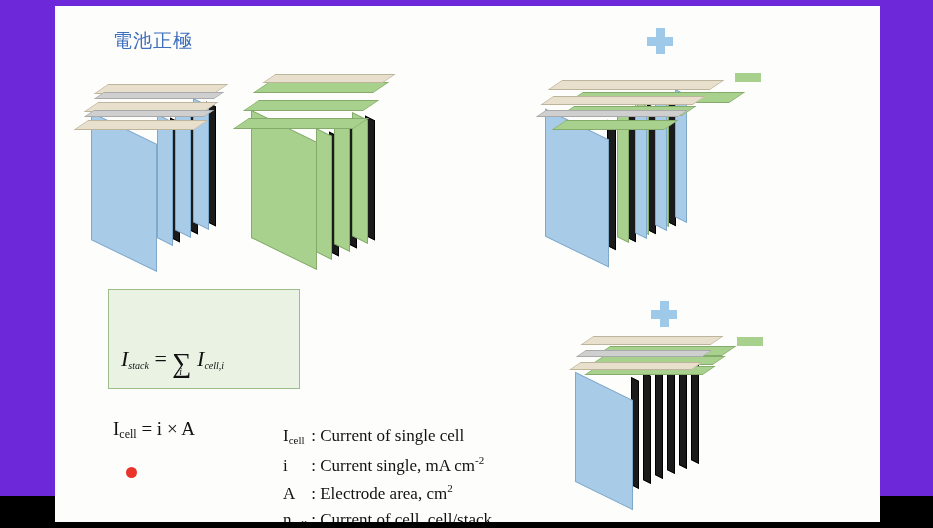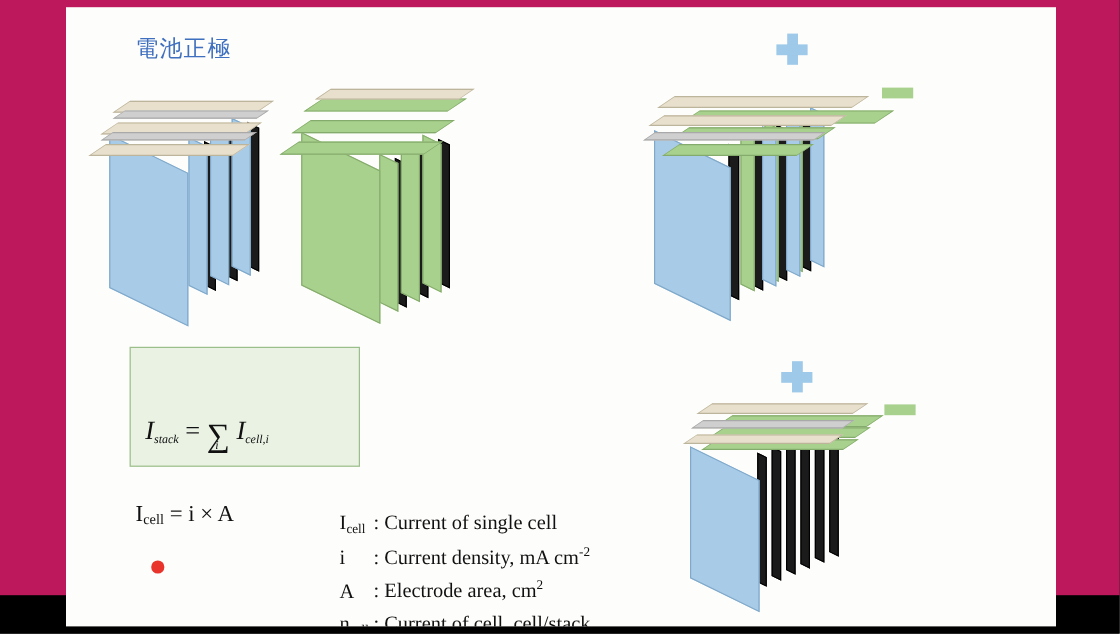--- a/index.html
+++ b/index.html
@@ -1,17 +1,17 @@
 <!DOCTYPE html>
 <html><head>
 <meta charset="utf-8">
 <style>
   html,body{margin:0;padding:0;background:#000;}
   body{width:933px;height:528px;overflow:hidden;font-family:"Liberation Serif",serif;}
-  #stage{position:relative;width:933px;height:496px;background:#be185d;}
+  #stage{position:relative;width:933px;height:496px;background:#6d28d9;}
   #slide{position:absolute;left:55px;top:6px;width:825px;height:516px;background:#fdfdfb;overflow:hidden;}
   .lbl{position:absolute;font-family:"DejaVu Sans",sans-serif;font-size:19px;letter-spacing:1px;white-space:nowrap;}
   .lbl.pos{color:#3f6fbf;}
   .lbl.neg{color:#4d9b4d;}
 
   
   .stack{position:absolute;}
   
   .face{position:absolute;transform:skewY(26deg);}
   .topbar{position:absolute;transform:skewX(-56deg);}
@@ -147,21 +147,21 @@
       <span>I</span><span class="sb">cell</span><span> = i × A</span>
     </div>
     <div class="reddot" style="left:71px;top:461px;"></div>
 
     <div class="legend-row" style="left:228px;top:420px;">
       <span class="sym"><span>I</span><span class="sb">cell</span></span>
       <span>: Current of single cell</span>
     </div>
     <div class="legend-row" style="left:228px;top:448px;">
       <span class="sym"><span>i</span></span>
-      <span>: Current density, mA cm</span><sup style="font-size:11px;">-2</sup>
+      <span>: Current single, mA cm</span><sup style="font-size:11px;">-2</sup>
     </div>
     <div class="legend-row" style="left:228px;top:476px;">
       <span class="sym"><span>A</span></span>
       <span>: Electrode area, cm</span><sup style="font-size:11px;">2</sup>
     </div>
     <div class="legend-row" style="left:228px;top:504px;">
       <span class="sym"><span>n</span><span class="sb">cell</span></span>
       <span>: Current of cell, cell/stack</span>
     </div>
 

